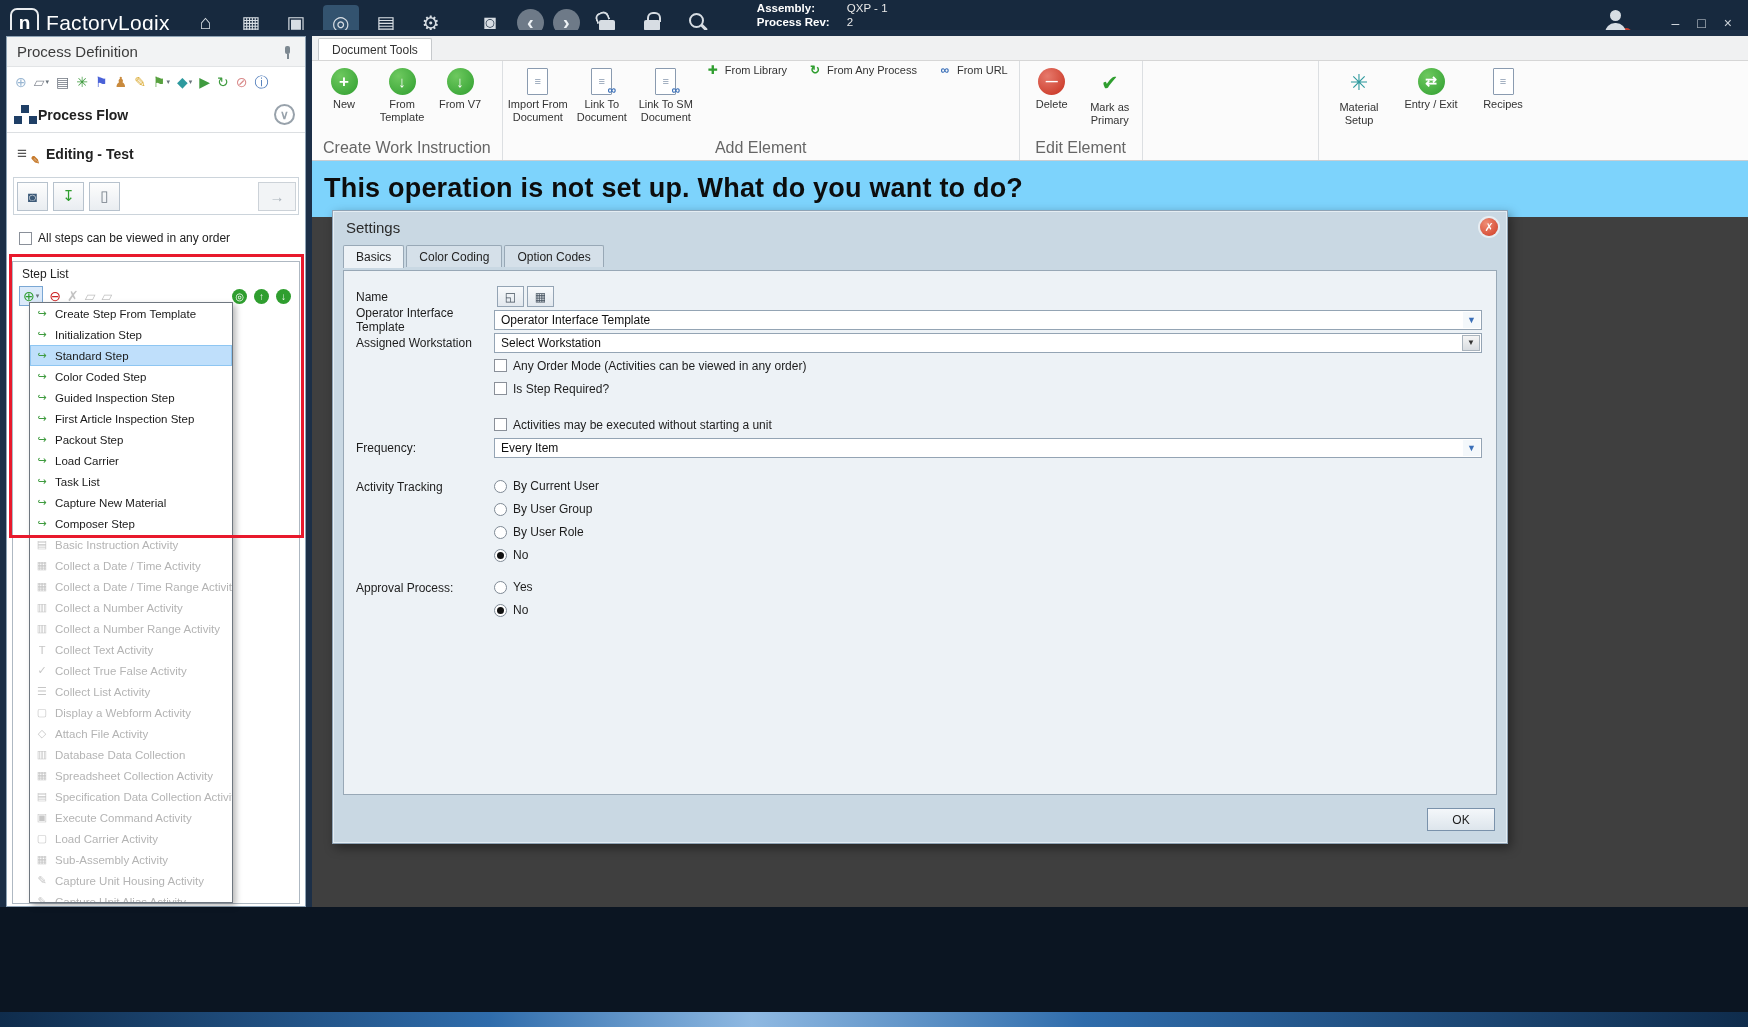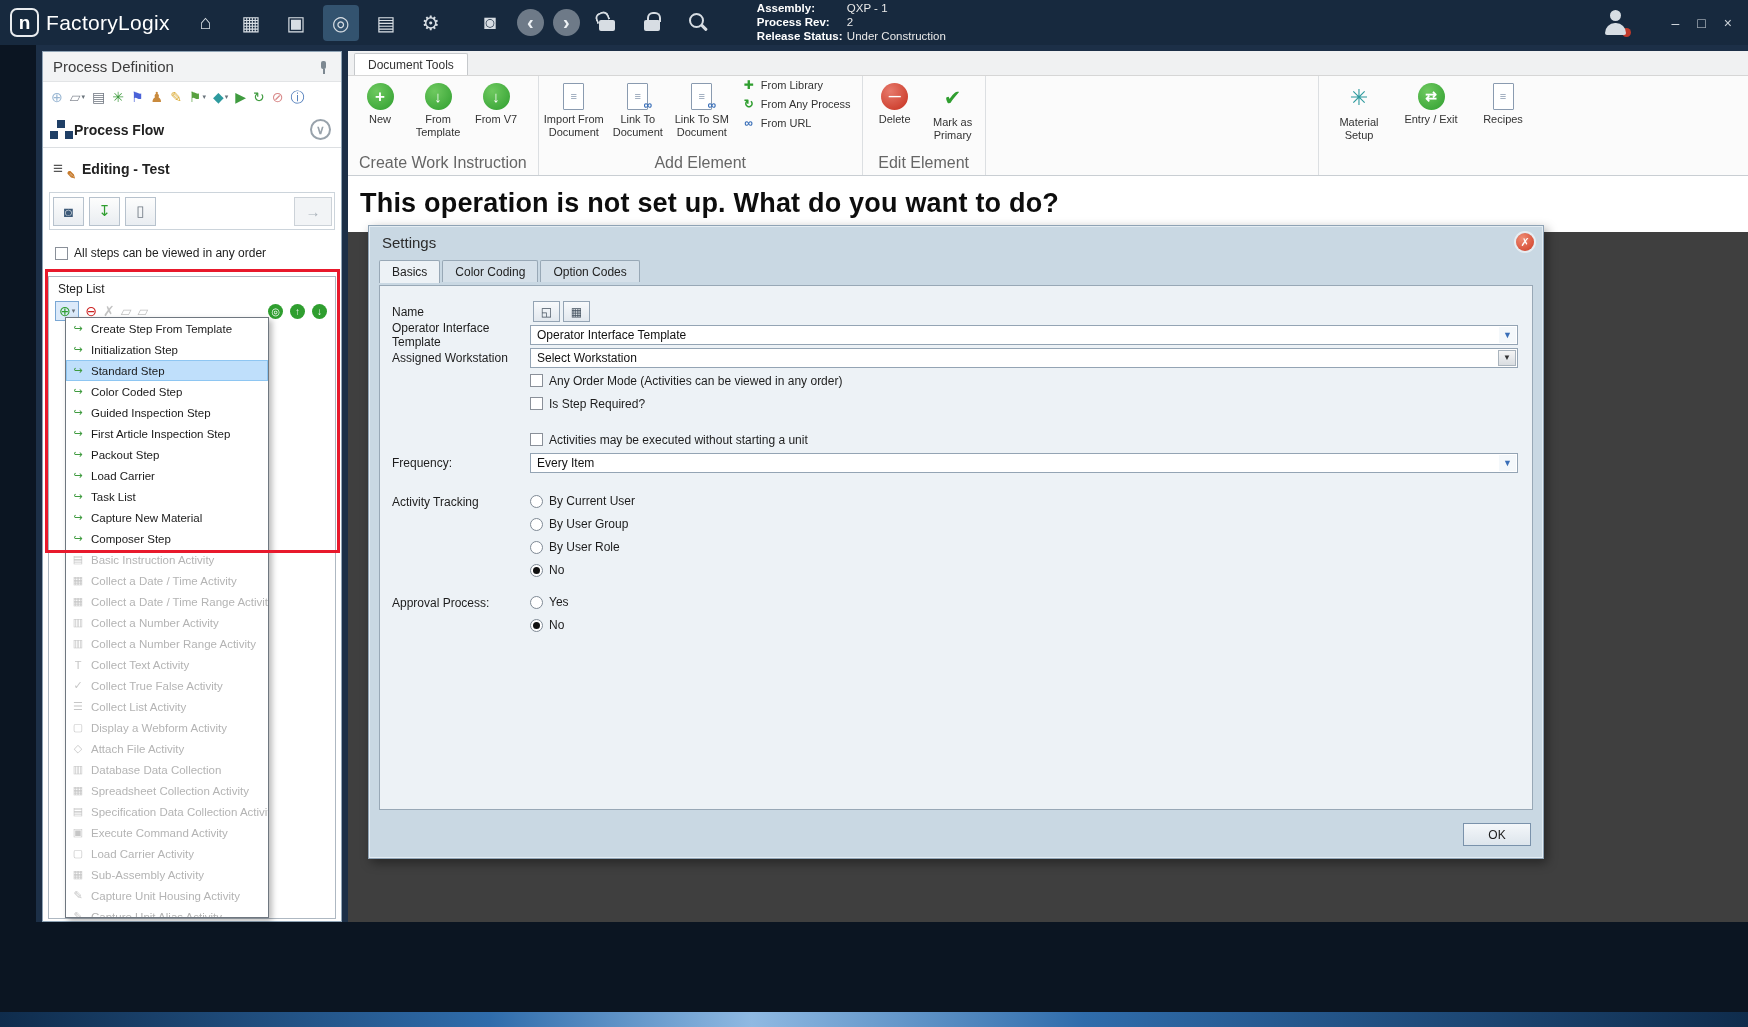--- a/index.html
+++ b/index.html
@@ -25,21 +25,21 @@
   .info-value { color:#e8e8e8; }
   .tb-spacer { flex:1; }
   .user-icon { position:relative; width:36px; height:32px; margin-right:38px; }
   .user-icon::before { content:""; position:absolute; top:3px; left:12px; width:11px; height:11px; border-radius:50%; background:#d7dde3; }
   .user-icon::after { content:""; position:absolute; top:16px; left:7px; width:21px; height:12px; border-radius:10px 10px 2px 2px; background:#d7dde3; }
   .user-badge { position:absolute; right:3px; bottom:2px; width:9px; height:9px; border-radius:50%; background:#c0392b; }
   .win-controls { display:flex; align-items:center; gap:18px; color:#cdd3d9; font-size:14px; margin-right:6px; }
   .win-controls span { cursor:default; }
 
   
-  .app-body { position:absolute; top:45px; left:0; right:0; height:877px; background:#1c2f47;margin-left:36px; }
+  .app-body { position:absolute; top:30px; left:0; right:0; height:877px; background:#1c2f47; }
 
   
   .left-panel { position:absolute; left:6px; top:6px; width:300px; bottom:0; background:#ffffff; border:1px solid #8fa3b5; }
   .lp-title-row { position:absolute; top:0; left:0; right:0; height:30px; background:#f2f3f4; border-bottom:1px solid #e2e4e6; display:flex; align-items:center; justify-content:space-between; padding:0 10px; color:#3c3c3c; font-size:15px; }
   .pin-icon { position:relative; width:16px; height:16px; }
   .pin-icon::before { content:""; position:absolute; top:2px; left:6px; width:5px; height:8px; background:#7d8891; border-radius:2px; }
   .pin-icon::after { content:""; position:absolute; top:10px; left:8px; width:1.5px; height:5px; background:#7d8891; }
   .lp-toolbar { position:absolute; top:34px; left:8px; right:4px; height:22px; display:flex; align-items:center; gap:7px; }
   .lp-ticon { font-size:14px; line-height:14px; display:flex; align-items:center; }
   .mini-caret { font-size:7px; color:#6a737c; margin-left:1px; }
@@ -85,38 +85,38 @@
   .rbtn.wide { width:64px; }
   .rbtn.xwide { width:72px; }
   .ric { width:30px; height:30px; display:flex; align-items:center; justify-content:center; font-size:18px; position:relative; }
   .ic-new-icon, .ic-from-template-icon, .ic-from-v7-icon, .ic-entry-exit-icon { width:27px; height:27px; border-radius:50%; background:radial-gradient(circle at 35% 30%, #6ec95f, #2f9e2f); color:#fff; font-weight:bold; font-size:17px; }
   .ic-new-icon::before { content:"+"; }
   .ic-from-template-icon::before, .ic-from-v7-icon::before { content:"↓"; font-size:15px; }
   .ic-entry-exit-icon::before { content:"⇄"; font-size:14px; }
   .ic-import-document-icon, .ic-link-document-icon, .ic-link-sm-document-icon, .ic-recipes-icon { width:21px; height:27px; background:#fff; border:1px solid #8a9bb0; border-radius:1px; color:#8a9bb0; font-size:11px; }
   .ic-import-document-icon::before, .ic-link-document-icon::before, .ic-link-sm-document-icon::before, .ic-recipes-icon::before { content:"≡"; }
   .ic-link-document-icon::after, .ic-link-sm-document-icon::after { content:"∞"; position:absolute; right:-5px; bottom:-4px; color:#3a6fb8; font-size:12px; font-weight:bold; }
-  .small-col { display:flex; flex-direction:column; justify-content:center; gap:5px; padding:0 8px 14px; }
+  .small-col { display:flex; flex-direction:row; justify-content:center; gap:21px; padding:0 8px 14px; }
   .small-btn { display:flex; align-items:center; gap:5px; font-size:11px; color:#333; white-space:nowrap; }
   .sic { width:14px; text-align:center; font-size:12px; }
   .ic-from-library-icon::before { content:"✚"; color:#2f9e2f; }
   .ic-from-any-process-icon::before { content:"↻"; color:#2f9e2f; font-weight:bold; }
   .ic-from-url-icon::before { content:"∞"; color:#3a6fb8; font-weight:bold; }
   .ic-delete-icon { width:27px; height:27px; border-radius:50%; background:radial-gradient(circle at 35% 30%, #e77a6c, #c62f1d); color:#fff; }
   .ic-delete-icon::before { content:"—"; font-size:12px; font-weight:bold; }
   .ic-mark-primary-icon::before { content:"✔"; color:#2f9e2f; font-size:21px; }
   .ic-material-setup-icon::before { content:"✳"; color:#2e9a9e; font-size:22px; }
   .rib-spacer { flex:1; }
   .rib-divider { width:1px; background:#dcdfe2; }
   .right-group { display:flex; align-items:flex-start; padding:2px 4px 0; }
   .end-pad { width:205px; }
 
   
   .content { position:absolute; top:125px; left:0; right:0; bottom:0; background:#3f3f3f; }
-  .heading-band { height:56px; background:#ffffff; padding:12px 12px 0; }
+  .heading-band { height:56px; background:#7dd3fc; padding:12px 12px 0; }
   .heading-band h1 { font-size:27px; color:#0d0d0d; font-weight:bold; letter-spacing:.2px; }
 
   
   .dialog { position:absolute; left:20px; top:49px; width:1176px; height:634px; background:#c9d8e3; border:1px solid #8fa3b5; box-shadow:inset 0 0 0 1px #e4edf3, 3px 4px 10px rgba(0,0,0,.4); }
   .dialog-title { font-size:15px; color:#2b2b2b; padding:8px 0 0 13px; }
   .dialog-close { position:absolute; right:9px; top:7px; width:18px; height:18px; border-radius:50%; background:radial-gradient(circle at 35% 30%, #ef8d75, #cf3a22); color:#fff; font-size:11px; display:flex; align-items:center; justify-content:center; box-shadow:0 0 0 2px rgba(255,255,255,.55); }
   .dlg-tabs { display:flex; margin:9px 0 0 10px; position:relative; z-index:2; }
   .dlg-tab { padding:4px 12px 3px; font-size:12px; color:#222; border:1px solid #98a8b6; border-bottom:none; background:#d5e0e9; margin-right:2px; border-radius:2px 2px 0 0; }
   .dlg-tab.active { background:#edf2f6; padding-bottom:4px; margin-bottom:-1px; }
   .dlg-panel { position:absolute; left:10px; right:10px; top:59px; bottom:48px; background:#edf2f6; border:1px solid #98a8b6; padding:14px 14px 0 12px; }

